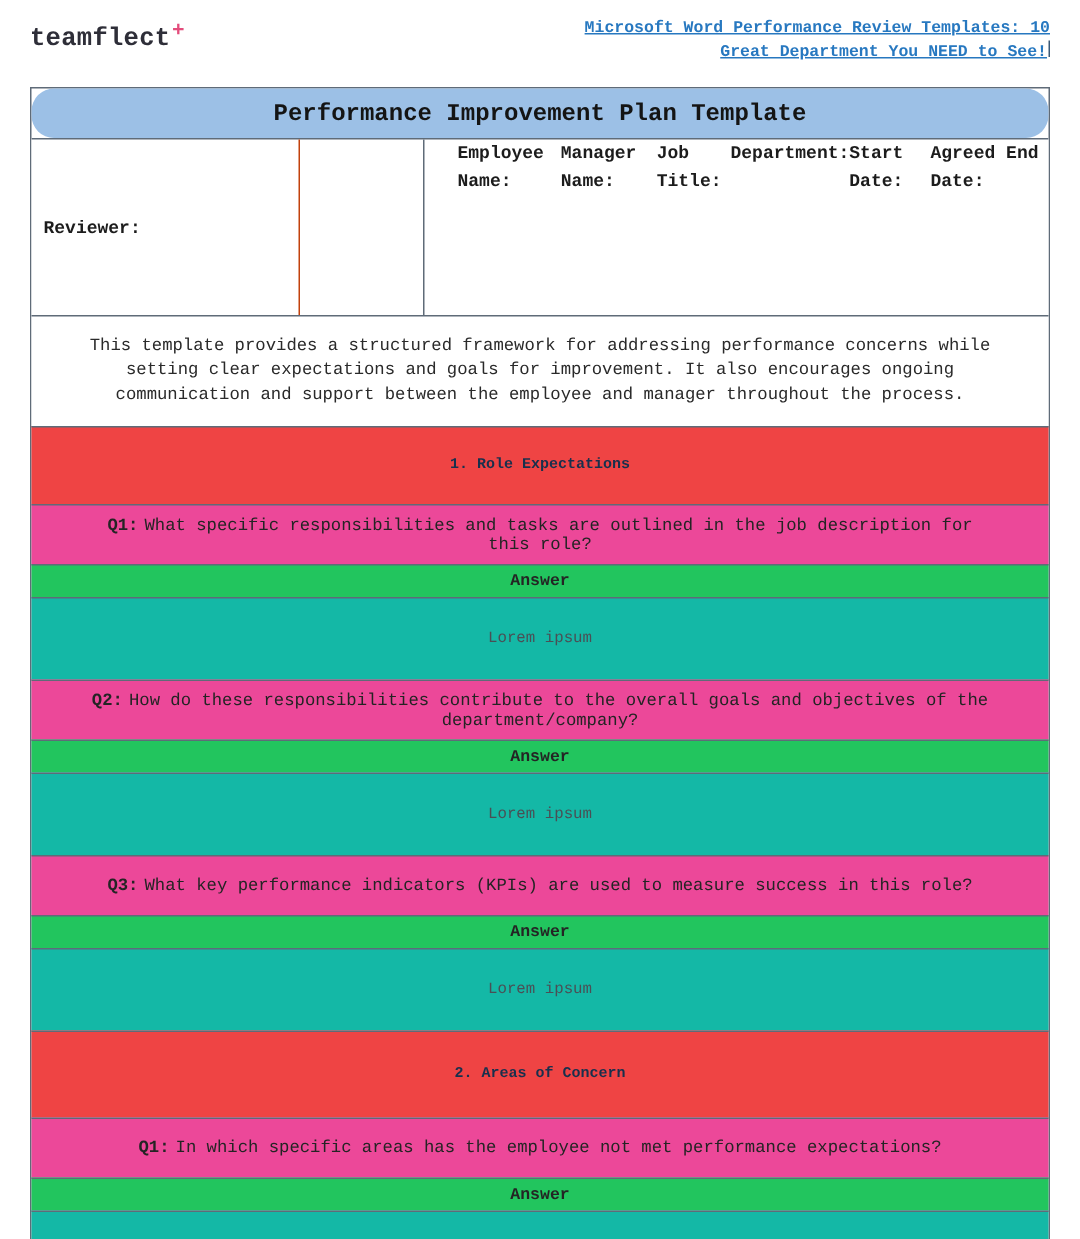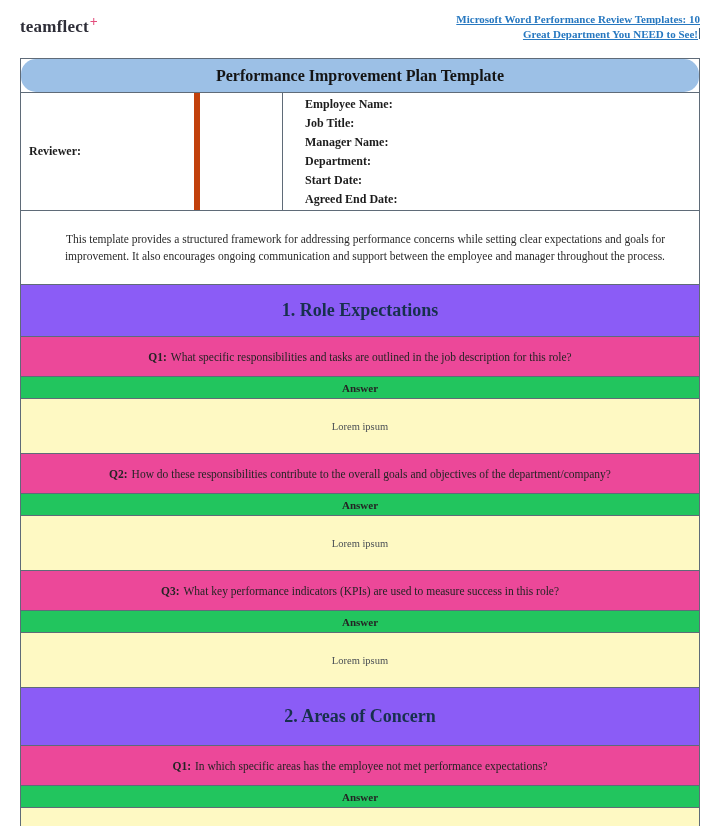--- a/index.html
+++ b/index.html
@@ -3,21 +3,21 @@
 <meta charset="utf-8">
 <style>
   * { margin:0; padding:0; box-sizing:border-box; }
   html,body { background:#ffffff; }
   .page {
     position:relative;
     width:720px; height:826px;
     margin:0 auto;
     background:#ffffff;
     overflow:hidden;
-    font-family:Liberation Serif, serif;
+    font-family:Liberation Mono, monospace;
     color:#1c1c1c;
   }
   
   .top-bar {
     position:absolute; top:0; left:0; right:0; height:58px;
   }
   .logo {
     position:absolute; left:20px; top:17px;
     font-size:17px; font-weight:bold; color:#2e2e38; letter-spacing:.2px;
   }
@@ -43,49 +43,49 @@
   }
   .row { border-top:1px solid #5f6b78; }
   .row:first-child { border-top:none; }
   .center { display:flex; align-items:center; justify-content:center; text-align:center; }
   .title-row {
     height:33px; background:#9cc0e6;
     font-size:16px; font-weight:bold; color:#141414;border-radius:15px;
   }
   .info-row { height:118px; display:flex; background:#ffffff; }
   .info-c1 {
-    width:179px; border-right:6px solid #c2410c;
+    width:179px; border-right:1px solid #c2410c;
     display:flex; align-items:center; padding-left:8px;
     font-size:12px; font-weight:bold;
   }
   .info-c2 { width:83px; border-right:1px solid #5f6b78; }
   .info-c3 {
-    flex:1; display:flex; flex-direction:column; justify-content:center;
+    flex:1; display:flex; flex-direction:row; justify-content:center;
     padding-left:22px; font-size:12px; font-weight:bold; line-height:19px;
   }
   .intro-row {
     height:74px; background:#ffffff; padding:8px 34px;
-    font-size:11.5px; line-height:16.5px; color:#2a2a2a;text-align:right;
+    font-size:11.5px; line-height:16.5px; color:#2a2a2a;
   }
   .section-row {
-    height:52px; background:#8b5cf6;
-    font-size:18px; font-weight:bold; color:#17304d;
+    height:52px; background:#ef4444;
+    font-size:10px; font-weight:bold; color:#17304d;
   }
   .section-row.tall { height:58px; }
   .q-row {
     height:40px; background:#ec4899; font-size:11.5px; color:#242424;
     padding:0 40px;
   }
   .q-row b { margin-right:4px; }
   .answer-row {
     height:22px; background:#22c55e;
     font-size:11px; font-weight:bold; color:#242424;text-align:right;
   }
   .lorem-row {
-    height:55px; background:#fef9c3;
+    height:55px; background:#14b8a6;
     font-size:10.5px; color:#4a4f55; cursor:text;
   }
 </style>
 </head>
 <body>
 
 <div class="page">
 
   <div class="top-bar">
     <div class="logo">
@@ -100,22 +100,22 @@
 
     <div class="row title-row center">Performance Improvement Plan Template</div>
 
     <div class="row info-row">
       <div class="info-c1">
         <span>Reviewer:</span>
       </div>
       <div class="info-c2"></div>
       <div class="info-c3">
         <div>Employee Name:</div>
+        <div>Manager Name:</div>
         <div>Job Title:</div>
-        <div>Manager Name:</div>
         <div>Department:</div>
         <div>Start Date:</div>
         <div>Agreed End Date:</div>
       </div>
     </div>
 
     <div class="row intro-row center">This template provides a structured framework for addressing performance concerns while setting clear expectations and goals for improvement. It also encourages ongoing communication and support between the employee and manager throughout the process.</div>
 
     <div class="row section-row center">1. Role Expectations</div>
 

